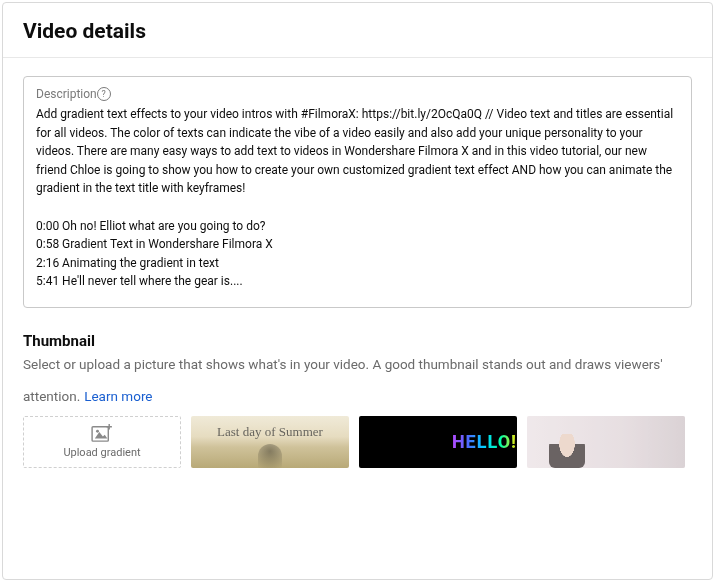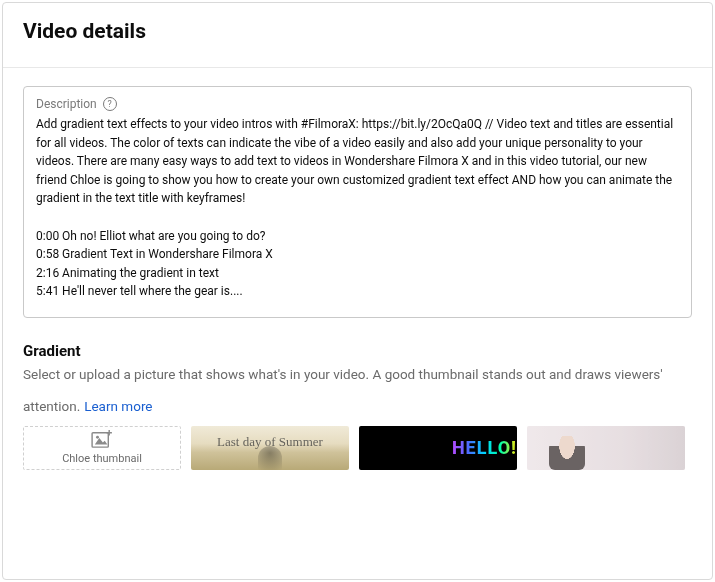--- a/index.html
+++ b/index.html
@@ -12,40 +12,39 @@
     }
     .panel {
       border: 1px solid #d9d9d9;
       border-radius: 4px;
       width: 711px;
       height: 578px;
       margin: 2px;
       background: #fff;
     }
     .header {
-      padding: 16px 20px 24px 20px;
+      padding: 16px 20px 14px 20px;
       border-bottom: 1px solid #e8e8e8;
     }
     .page-title {
       font-size: 21px;
       font-weight: 700;
       color: #0d0d0d;
     }
     .content {
       padding: 18px 20px 0 20px;
     }
     .desc-box {
       border: 1px solid #c9c9c9;
       border-radius: 4px;
       padding: 10px 12px 16px 12px;
     }
     .desc-label-row {
       display: flex;
       align-items: center;
-      gap: 6px;
       margin-bottom: 4px;
     }
     .desc-label {
       font-size: 12px;
       color: #7a7a7a;
     }
     .help-icon {
       width: 14px;
       height: 14px;
       border-radius: 50%;
@@ -85,21 +84,21 @@
       display: inline-block;
       margin-top: 14px;
     }
     .thumb-row {
       display: flex;
       gap: 10px;
       margin-top: 10px;
     }
     .thumb {
       width: 158px;
-      height: 44px;
+      height: 52px;
       border-radius: 2px;
       overflow: hidden;
       position: relative;
       cursor: pointer;
     }
     .thumb-upload {
       border: 1px dashed #d0d0d0;
       display: flex;
       flex-direction: column;
       align-items: center;
@@ -191,38 +190,38 @@
       </div>
       <div class="desc-text">Add gradient text effects to your video intros with #FilmoraX: https://bit.ly/2OcQa0Q // Video text and titles are essential for all videos. The color of texts can indicate the vibe of a video easily and also add your unique personality to your videos. There are many easy ways to add text to videos in Wondershare Filmora X and in this video tutorial, our new friend Chloe is going to show you how to create your own customized gradient text effect AND how you can animate the gradient in the text title with keyframes!
 
 0:00 Oh no! Elliot what are you going to do?
 0:58 Gradient Text in Wondershare Filmora X
 2:16 Animating the gradient in text
 5:41 He'll never tell where the gear is....</div>
     </div>
 
     <div class="thumb-section">
-      <div class="thumb-heading">Gradient</div>
+      <div class="thumb-heading">Thumbnail</div>
       <div>
         <span class="thumb-help">Select or upload a picture that shows what's in your video. A good thumbnail stands out and draws viewers' attention.</span>
         <span class="learn-more">Learn more</span>
       </div>
 
       <div class="thumb-row">
         <div class="thumb thumb-upload">
           <span class="upload-icon">
             <svg width="22" height="18" viewBox="0 0 24 20">
               <rect x="1" y="3" width="18" height="16" rx="1" fill="none" stroke="#8a8a8a" stroke-width="1.6"></rect>
               <polygon points="4,16 9,9 13,14 15,12 18,16" fill="#8a8a8a"></polygon>
               <circle cx="7" cy="8" r="1.6" fill="#8a8a8a"></circle>
               <line x1="20" y1="0" x2="20" y2="6" stroke="#8a8a8a" stroke-width="1.6"></line>
               <line x1="17" y1="3" x2="23" y2="3" stroke="#8a8a8a" stroke-width="1.6"></line>
             </svg>
           </span>
-          <span class="thumb-upload-label">Chloe thumbnail</span>
+          <span class="thumb-upload-label">Upload gradient</span>
         </div>
 
         <div class="thumb thumb-2">
           <span class="thumb-2-text">Last day of Summer</span>
         </div>
 
         <div class="thumb thumb-3">
           <span class="thumb-3-text">HELLO!</span>
         </div>
 

